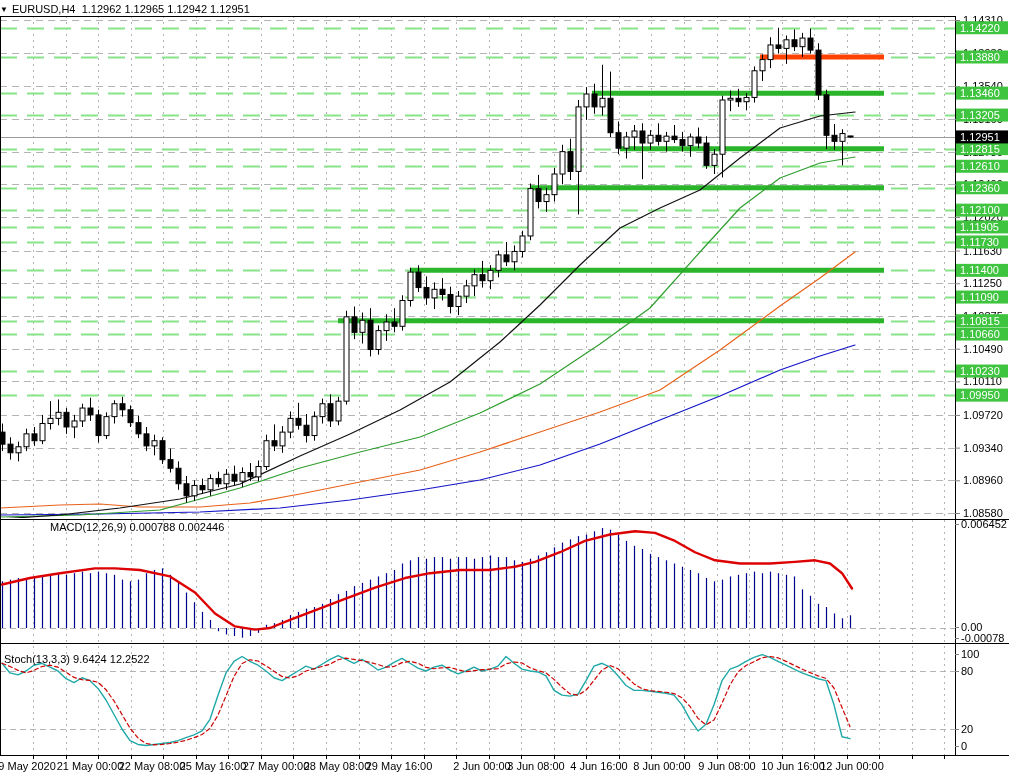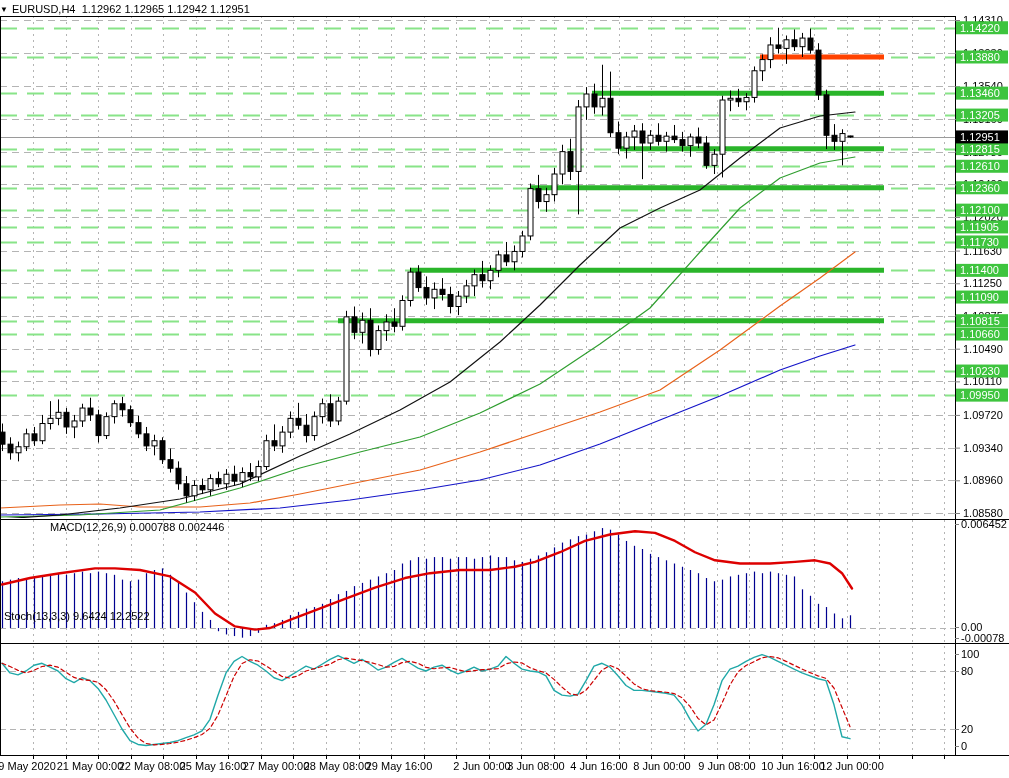--- a/index.html
+++ b/index.html
@@ -3,21 +3,21 @@
 <meta charset="utf-8">
 <style>
   html,body{margin:0;padding:0;background:#fff;}
   body{width:1009px;height:778px;overflow:hidden;font-family:"Liberation Sans",sans-serif;}
   #chart-root{position:relative;width:1009px;height:778px;background:#fff;}
   #chart-svg{position:absolute;left:0;top:0;}
   .overlay{position:absolute;font-size:11px;color:#000;white-space:pre;z-index:5;}
   #ohlc-header{left:0;top:3px;}
   #ohlc-header .tri{font-size:8px;vertical-align:1px;margin-right:4px;}
   #macd-label{left:4px;top:521px;margin-left:46px;}
-  #stoch-label{left:4px;top:610px;}
+  #stoch-label{left:4px;top:653px;}
 </style>
 </head>
 <body>
 
 <div id="chart-root">
   <svg id="chart-svg" width="1009" height="778">
       <g>
         <line x1="33.5" y1="16" x2="33.5" y2="755" stroke="#b4b4b4" stroke-width="1" stroke-dasharray="2 4"></line>
         <line x1="66.5" y1="16" x2="66.5" y2="755" stroke="#b4b4b4" stroke-width="1" stroke-dasharray="2 4"></line>
         <line x1="98.5" y1="16" x2="98.5" y2="755" stroke="#b4b4b4" stroke-width="1" stroke-dasharray="2 4"></line>

